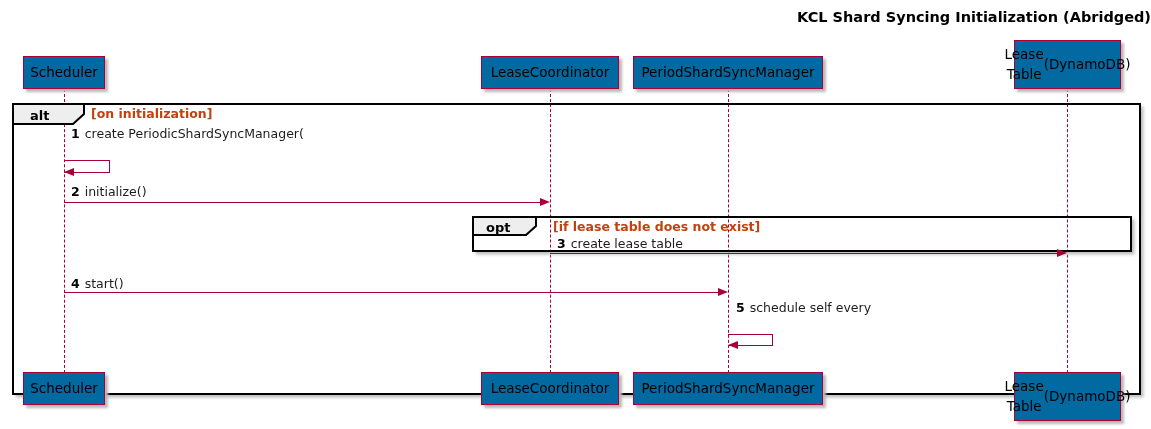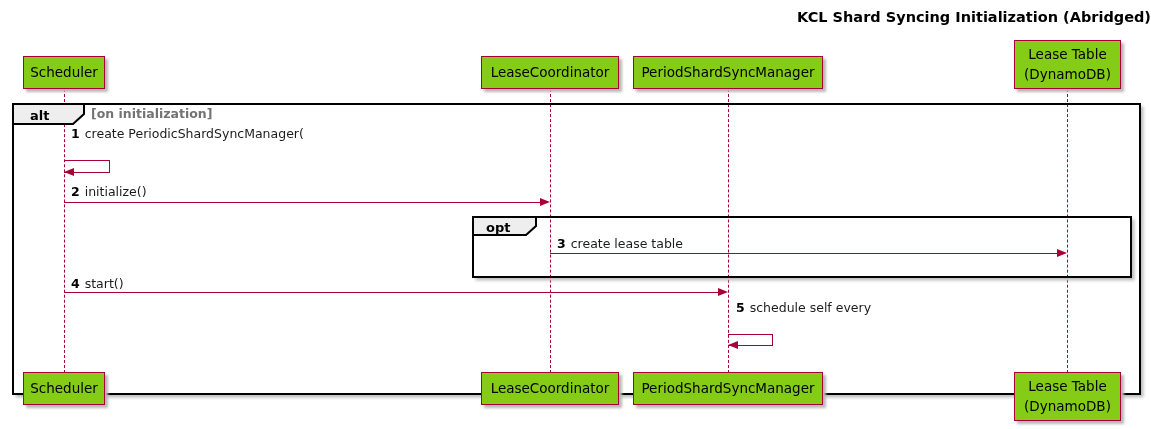--- a/index.html
+++ b/index.html
@@ -6,37 +6,37 @@
   .diagram{
     position:relative;width:1151px;height:429px;background:#ffffff;overflow:hidden;
     font-family:"DejaVu Sans", sans-serif;color:#000;
   }
   .title{
     position:absolute;left:0;right:0;top:9px;text-align:right;
     font-size:14.5px;font-weight:bold;color:#000;
   }
   
   .pbox{
-    position:absolute;background:#84cc16;border:1.6px solid #A80036;
+    position:absolute;background:#0369a1;border:1.6px solid #A80036;
     box-shadow:2.5px 2.5px 2.5px #b9b9b9;
-    display:flex;flex-direction:column;align-items:center;justify-content:center;
+    display:flex;align-items:center;justify-content:center;
     font-size:13.5px;line-height:1.45;text-align:center;box-sizing:border-box;
   }
   
   .lifeline{
     position:absolute;width:0;border-left:1.2px dashed #A80036;
   }
   
   .frame{
     position:absolute;border:2px solid #000;box-sizing:border-box;
     box-shadow:2.5px 2.5px 3px #bdbdbd;background:transparent;
   }
   .frame-tab{position:absolute;left:-2px;top:-2px;}
   .guard{
-    position:absolute;font-size:12.5px;font-weight:bold;white-space:nowrap;color:#737373;
+    position:absolute;font-size:12.5px;font-weight:bold;white-space:nowrap;color:#c2410c;
   }
   
   .msg-label{
     position:absolute;font-size:12.5px;color:#1c1c1c;white-space:nowrap;
     display:flex;align-items:center;gap:5px;line-height:1.2;
   }
   .msg-label b{color:#000;}
   .msg-lines{display:flex;flex-direction:column;line-height:1.25;}
   .msg-lines .indent{padding-left:10px;}
   
@@ -99,26 +99,27 @@
   <div class="self-arrow" style="left:64px;top:160px;width:46px;height:13px;"></div>
   <div class="head-left" style="left:64px;top:168px;"></div>
 
   <div class="msg-label" style="left:71px;top:184px;">
     <b>2</b>
     <span>initialize()</span>
   </div>
   <div class="msg-line" style="left:64px;top:202px;width:477px;"></div>
   <div class="head-right" style="left:540px;top:198.3px;"></div>
 
-  <div class="frame" style="left:472px;top:216px;width:660px;height:62px;">
+  <div class="frame" style="left:472px;top:216px;width:660px;height:36px;">
     <svg class="frame-tab" width="70" height="22">
       <path d="M1,1 H64 V10 L54,19 H1 Z" fill="#EEEEEE" stroke="#000000" stroke-width="2"></path>
       <text x="14" y="15.5" font-size="13" font-weight="bold" fill="#000">opt</text>
     </svg>
   </div>
+  <div class="guard" style="left:553px;top:219px;">[if lease table does not exist]</div>
 
   <div class="msg-label" style="left:557px;top:236px;">
     <b>3</b>
     <span>create lease table</span>
   </div>
   <div class="msg-line" style="left:550px;top:253px;width:508px;"></div>
   <div class="head-right" style="left:1057px;top:249.3px;"></div>
 
   <div class="msg-label" style="left:71px;top:276px;">
     <b>4</b>

